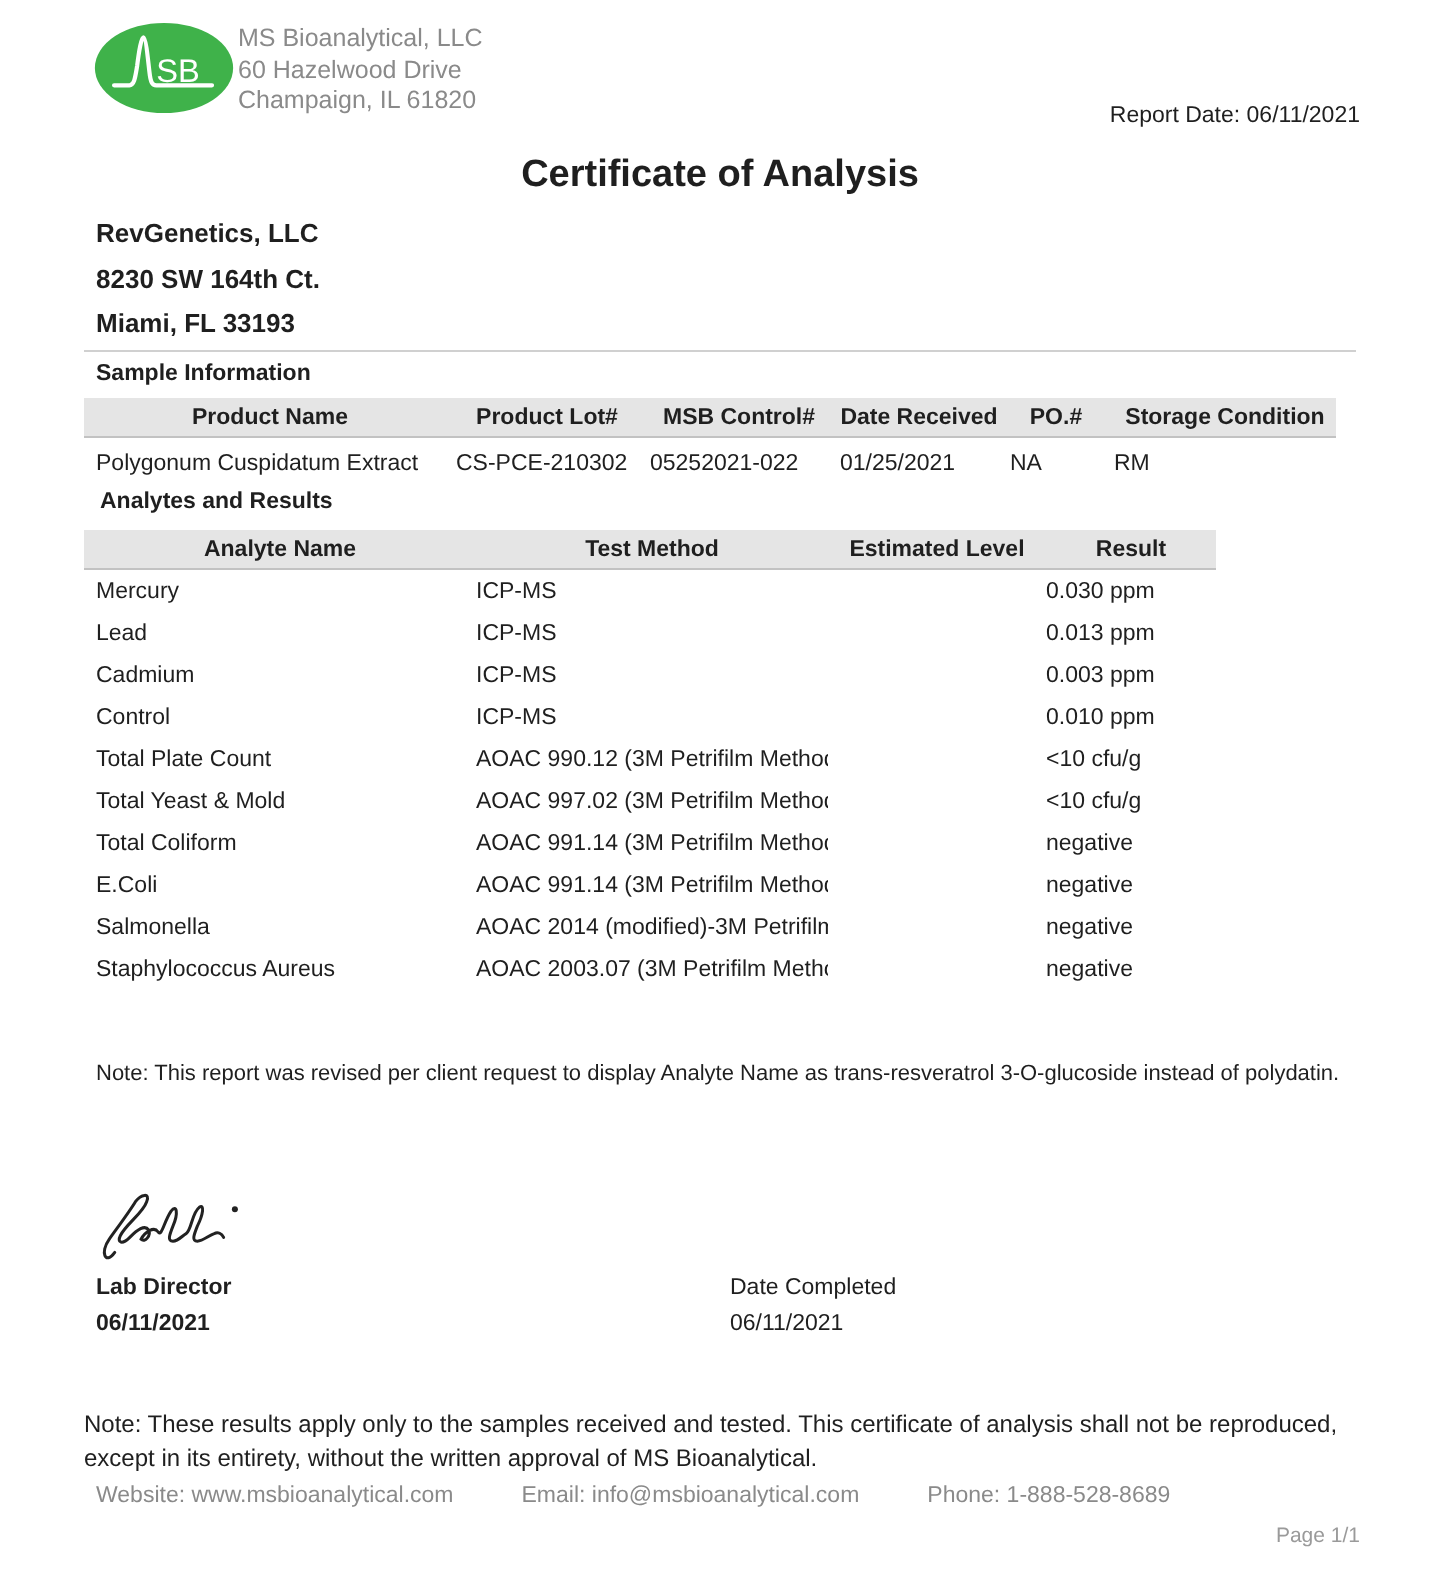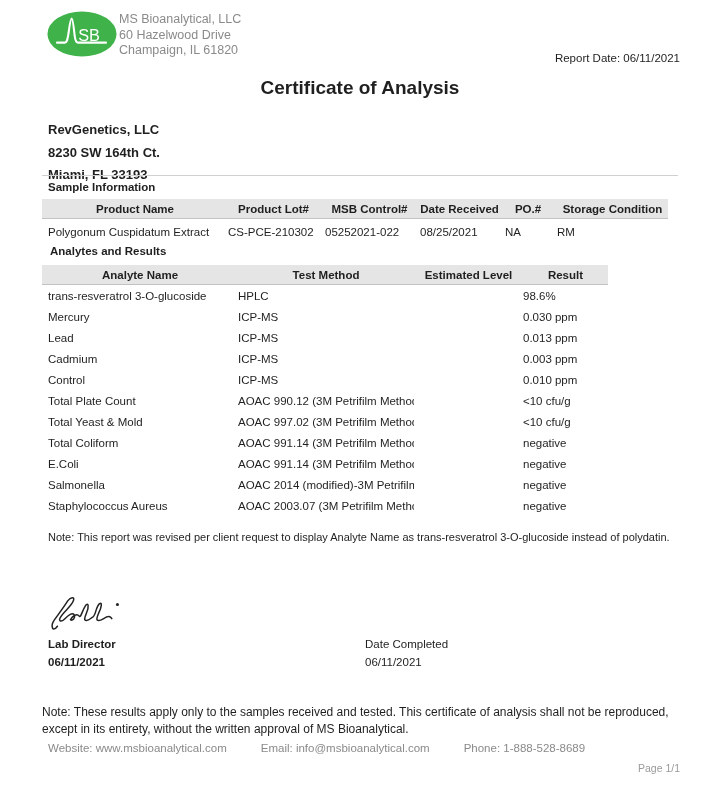--- a/index.html
+++ b/index.html
@@ -6,21 +6,21 @@
   .page{
     position:relative;width:720px;height:795px;background:#ffffff;overflow:hidden;
     font-family:"Liberation Sans", sans-serif;color:#1f1f1f;
   }
   
   .letterhead{position:absolute;top:10px;left:45px;display:flex;align-items:flex-start;}
   .logo{width:74px;height:48px;display:block;}
   .company-lines{color:#8a8a8a;font-size:12.5px;line-height:15.5px;padding-top:2px;}
   .report-date{position:absolute;top:52px;right:40px;font-size:11.5px;color:#1f1f1f;}
   .doc-title{position:absolute;top:77px;left:0;width:720px;text-align:center;font-size:19px;font-weight:bold;}
-  .client{position:absolute;top:106px;left:48px;font-size:13px;font-weight:bold;line-height:22.5px;margin-top:13px;}
+  .client{position:absolute;top:106px;left:48px;font-size:13px;font-weight:bold;line-height:22.5px;}
   .divider{position:absolute;top:175px;left:42px;width:636px;border-top:1px solid #d0d0d0;}
   .section-title{position:absolute;font-size:11.5px;font-weight:bold;}
   .st-sample{top:181px;left:48px;}
   .st-analytes{top:245px;left:50px;}
   table{border-collapse:collapse;table-layout:fixed;}
   th{
     background:#e5e5e5;text-align:center;font-size:11.5px;font-weight:bold;
     height:19px;padding:0 0 0 6px;border-bottom:1px solid #c2c2c2;white-space:nowrap;
   }
   td{font-size:11.5px;padding:0 0 0 6px;white-space:nowrap;overflow:hidden;}
@@ -90,21 +90,21 @@
         <th>Date Received</th>
         <th>PO.#</th>
         <th>Storage Condition</th>
       </tr>
     </thead>
     <tbody>
       <tr>
         <td>Polygonum Cuspidatum Extract</td>
         <td>CS-PCE-210302</td>
         <td>05252021-022</td>
-        <td>08/25/2021</td>
+        <td>01/25/2021</td>
         <td>NA</td>
         <td>RM</td>
       </tr>
     </tbody>
   </table>
 
   <div class="section-title st-analytes">Analytes and Results</div>
 
   <table class="analytes-table">
     <colgroup>
@@ -116,26 +116,20 @@
     <thead>
       <tr>
         <th>Analyte Name</th>
         <th>Test Method</th>
         <th>Estimated Level</th>
         <th>Result</th>
       </tr>
     </thead>
     <tbody>
       <tr>
-          <td>trans-resveratrol 3-O-glucoside</td>
-          <td>HPLC</td>
-          <td></td>
-          <td>98.6%</td>
-        </tr>
-      <tr>
           <td>Mercury</td>
           <td>ICP-MS</td>
           <td></td>
           <td>0.030 ppm</td>
         </tr>
       <tr>
           <td>Lead</td>
           <td>ICP-MS</td>
           <td></td>
           <td>0.013 ppm</td>

